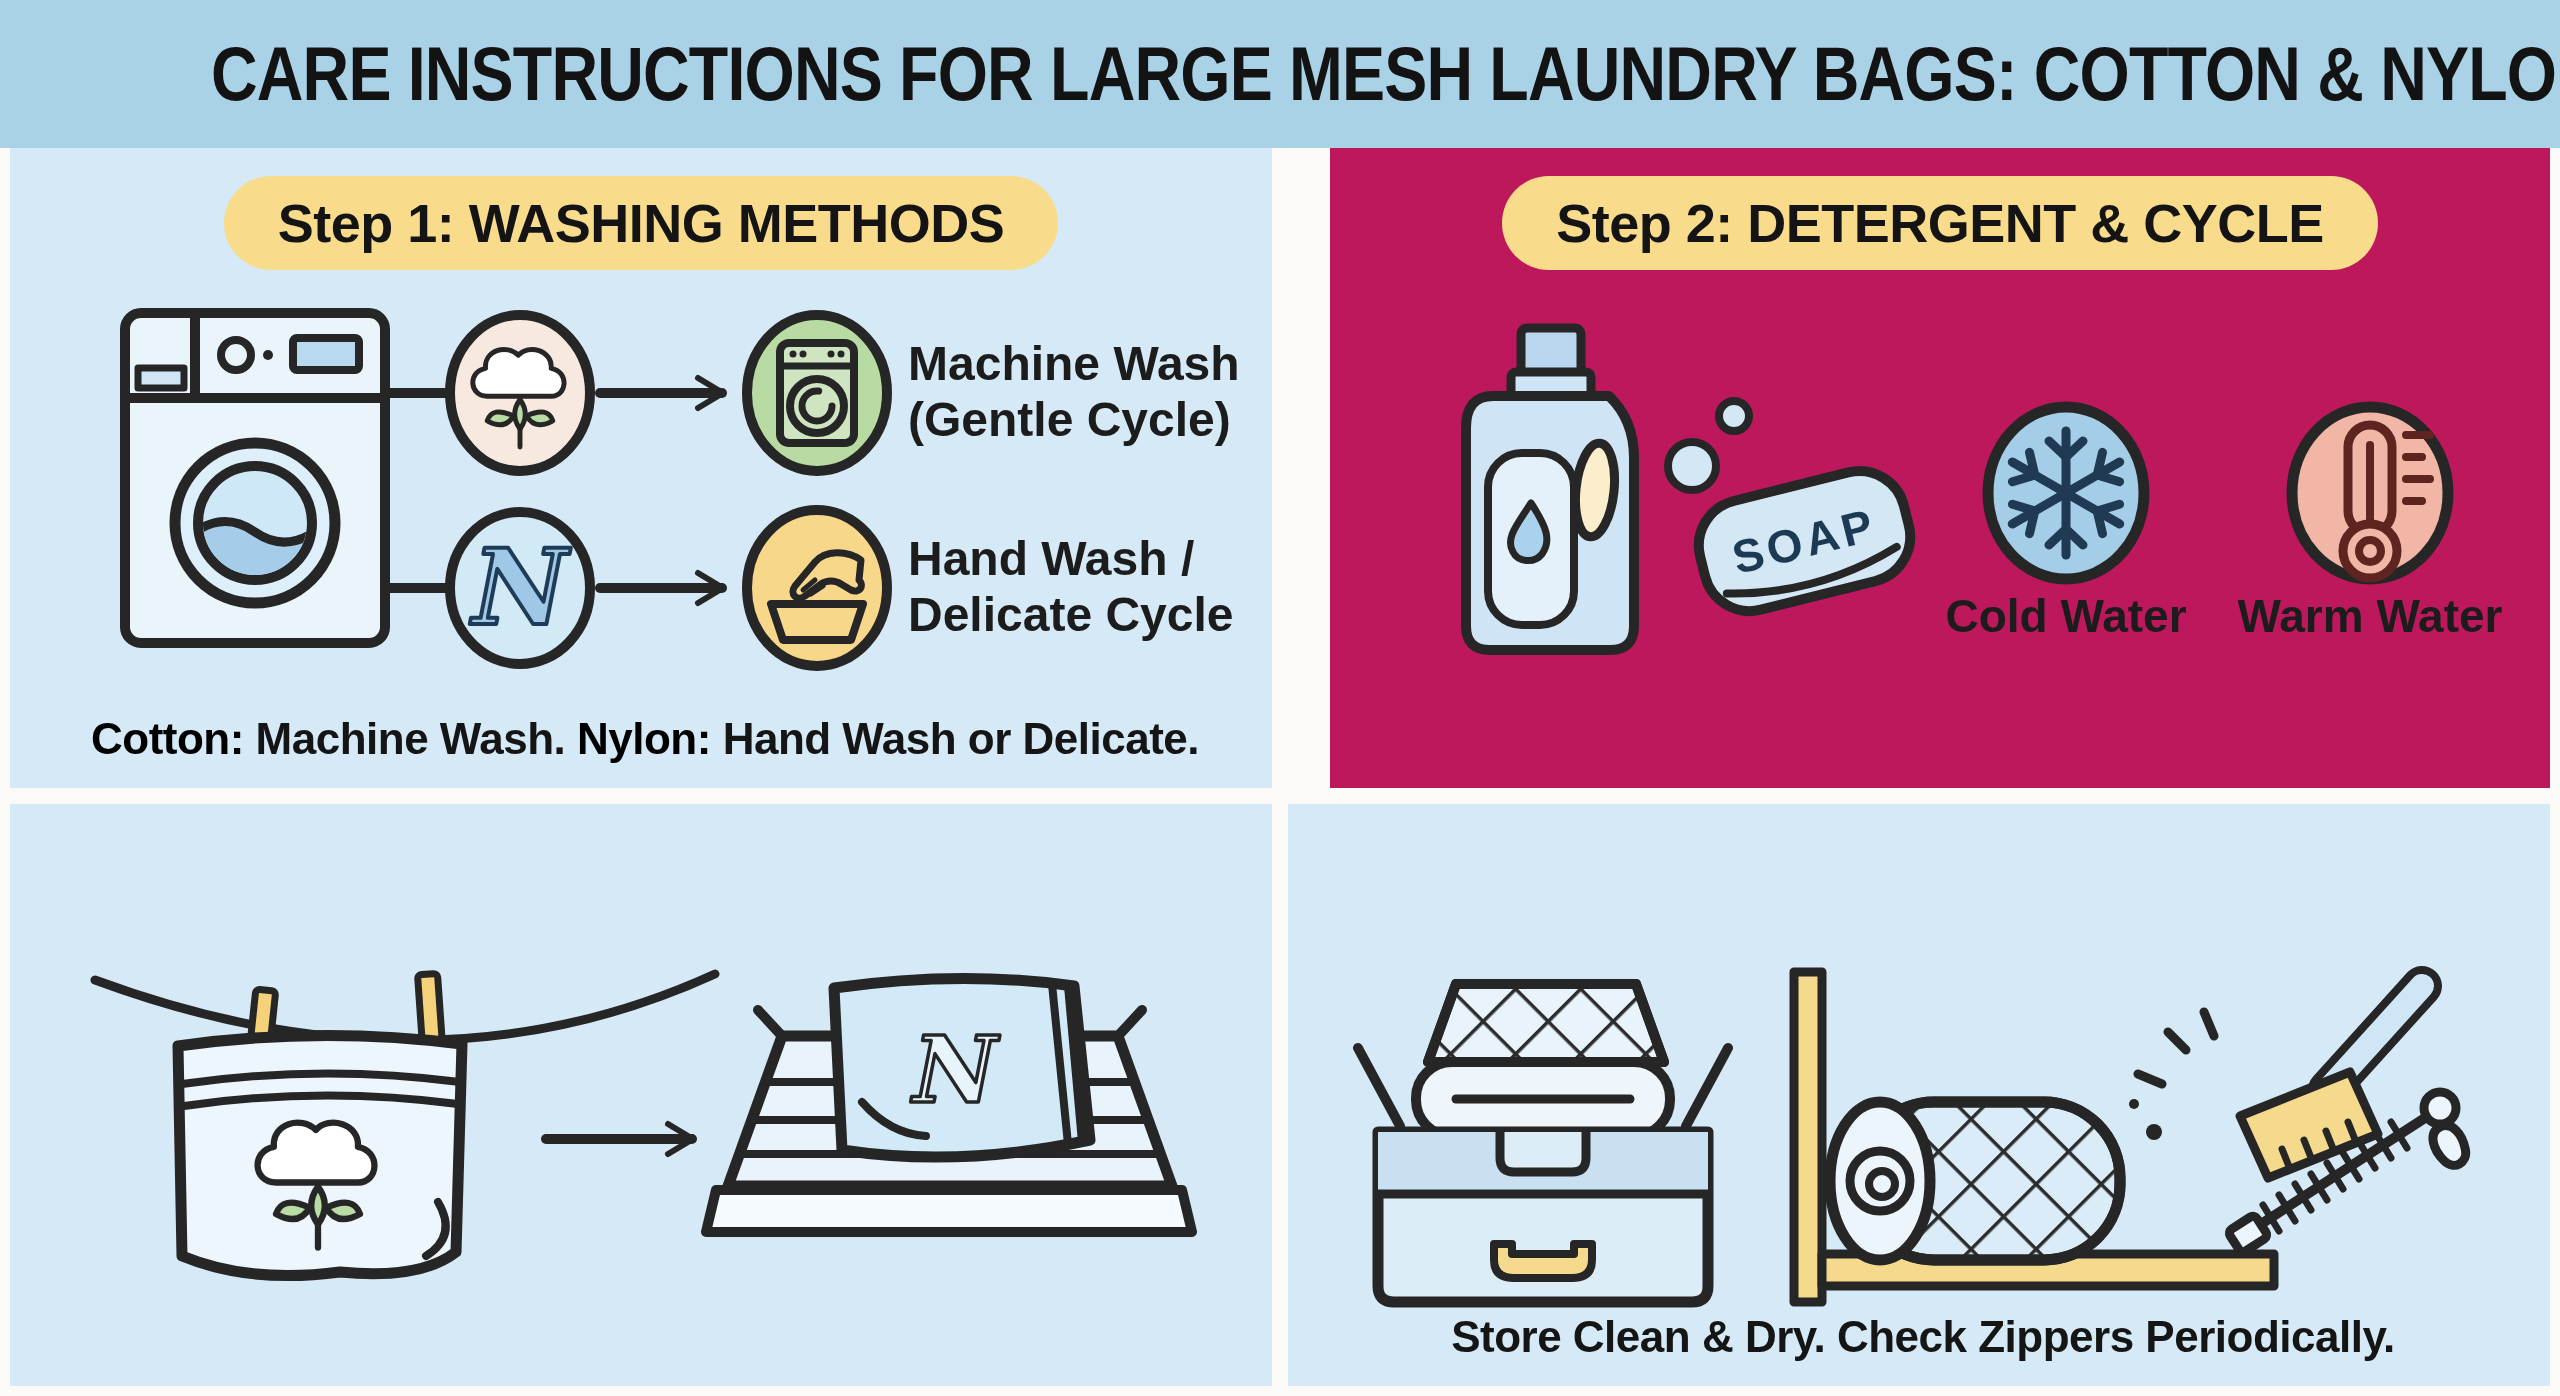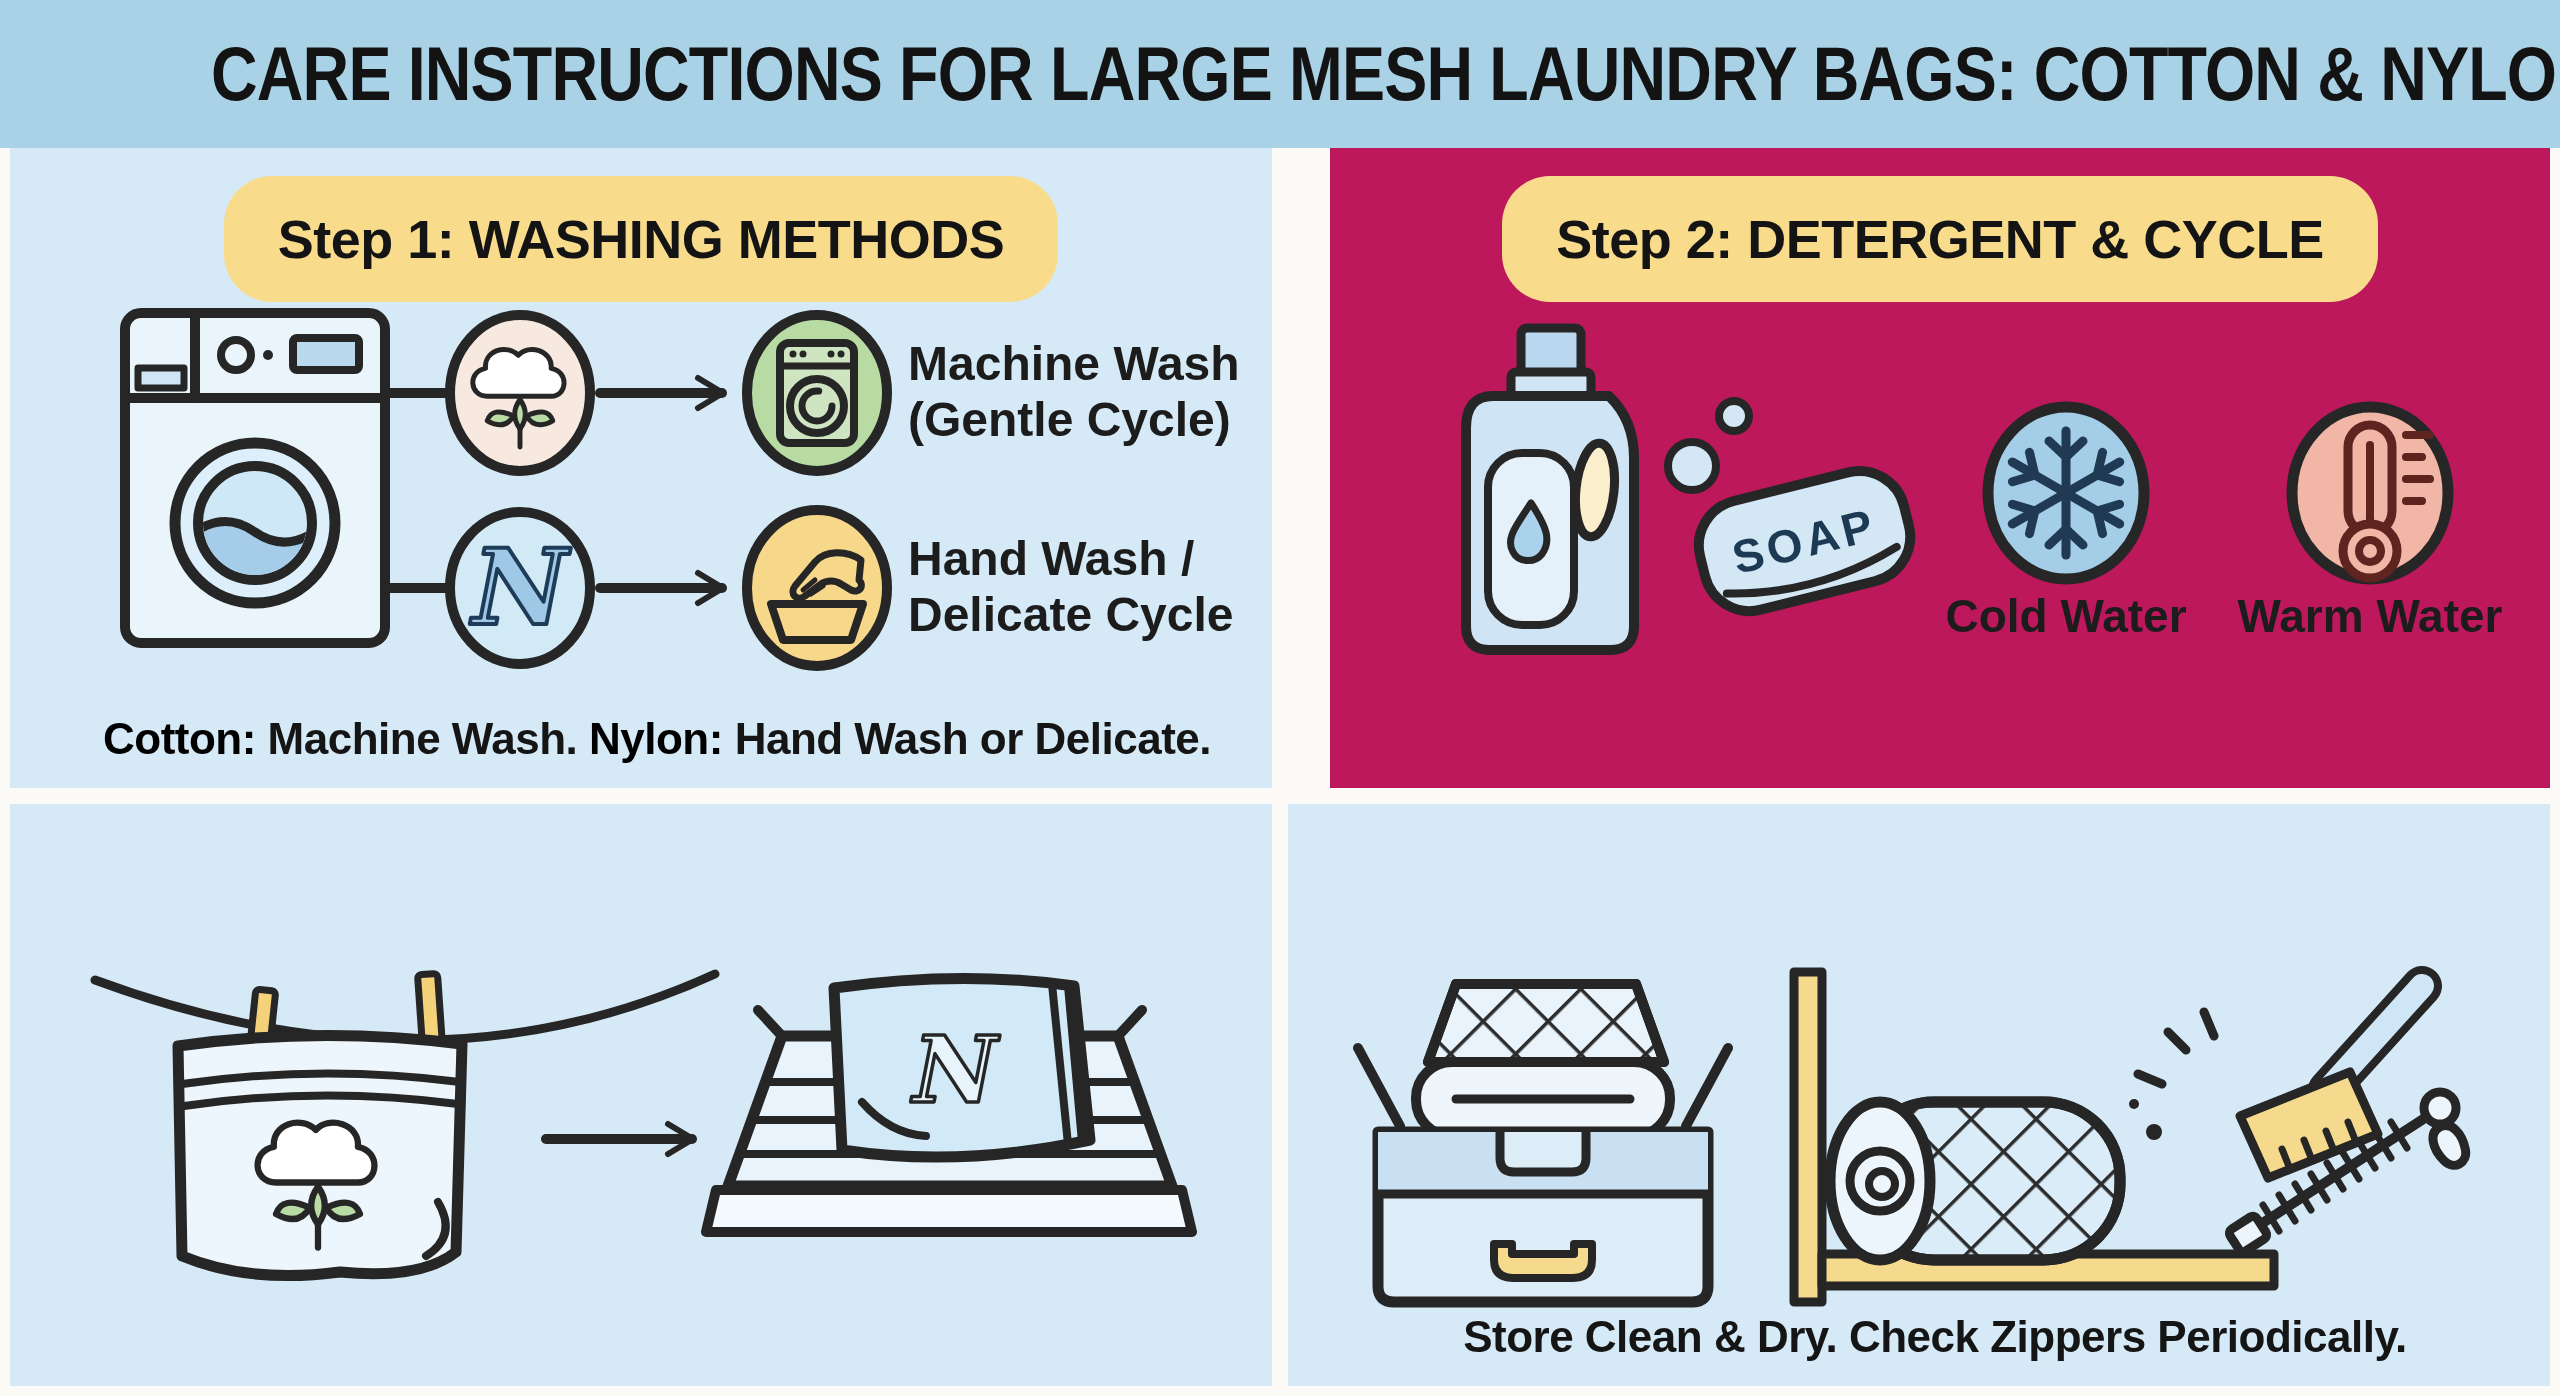--- a/index.html
+++ b/index.html
@@ -7,24 +7,24 @@
   .band { width:2560px; height:148px; background:#a9d2e6; text-align:center; }
   .band h1 { margin:0; line-height:148px; font-size:76px; font-weight:700; color:#131313;
              letter-spacing:-1px; white-space:nowrap; display:inline-block;
              transform:scaleX(0.85); transform-origin:center; }
   .grid { display:grid; grid-template-columns:1262px 1262px; grid-template-rows:640px 582px;
           gap:16px; padding:0 10px 10px 10px; background:#fbfaf7; }
   .quad { position:relative; overflow:hidden; }
   .q-blue { background:#d5eaf6; }
   .q-cream { background:#be185d;margin-left:42px; }
   .pill { display:table; margin:28px auto 0 auto; background:#f8dc8c; border-radius:48px;
-          padding:32px 54px; font-size:54px; font-weight:700; color:#141414; letter-spacing:-0.5px; }
+          padding:16px 54px; font-size:54px; font-weight:700; color:#141414; letter-spacing:-0.5px; }
   .art { position:absolute; left:0; top:140px; width:1262px; height:400px; }
   .art3 { position:absolute; left:0; top:150px; width:1262px; height:360px; }
-  .qfooter { position:absolute; bottom:24px; left:16px; width:100%; margin:0; text-align:center;
+  .qfooter { position:absolute; bottom:24px; left:4px; width:100%; margin:0; text-align:center;
              font-size:44px; font-weight:700; color:#151515; letter-spacing:-0.5px; }
   .fb { font-weight:800; color:#000; }
   svg text { font-family:"Liberation Sans", sans-serif; }
   .lbl  { font-size:48px; font-weight:700; fill:#1c1c1c; }
   .lbl2 { font-size:46px; font-weight:700; fill:#1c1c1c; text-anchor:middle; }
   .soap { font-size:46px; font-weight:700; letter-spacing:4px; fill:#1d3a55; text-anchor:middle; }
   .nlet  { font-family:"DejaVu Serif", serif; font-style:italic; font-weight:700; font-size:104px;
            text-anchor:middle; fill:#9fc8e6; stroke:#1e3c58; stroke-width:4px; }
   .nlet2 { font-family:"DejaVu Serif", serif; font-style:italic; font-weight:700; font-size:92px;
            text-anchor:middle; fill:#e8f4fb; stroke:#262626; stroke-width:3.5px; }

